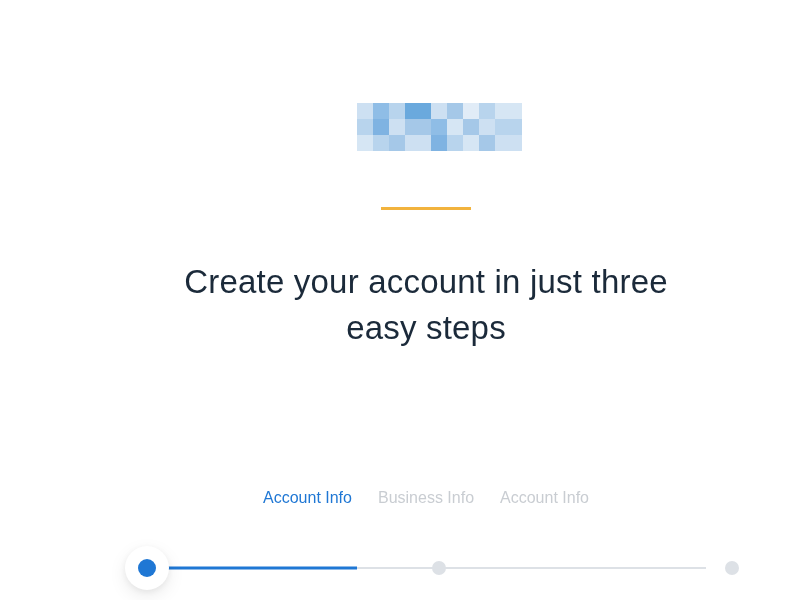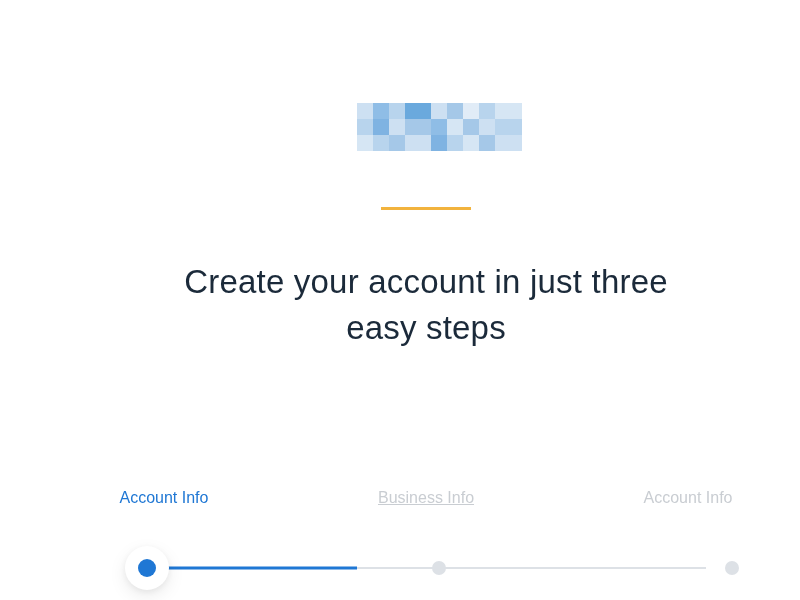--- a/index.html
+++ b/index.html
@@ -45,34 +45,34 @@
       letter-spacing: 0.2px;
       max-width: 500px;
       margin-bottom: 100px;
     }
     .stepper {
       width: 665px;
       position: relative;
     }
     .step-labels {
       display: flex;
-      justify-content: space-between;
+      justify-content: center;
       margin-bottom: 34px;
     }
     .step-label {
       font-size: 16px;
       font-weight: 400;
       color: #c9cdd2;
       cursor: pointer;
     }
     .step-label.active {
       color: #1f77d4;
     }
     .step-label-1 { text-align: left; }
-    .step-label-2 { text-align: center; text-decoration: underline; }
+    .step-label-2 { text-align: center; }
     .step-label-3 { text-align: right; }
     .track {
       position: relative;
       height: 2px;
       margin: 0 40px;
     }
     .track-line {
       position: absolute;
       top: 50%;
       left: 0;

